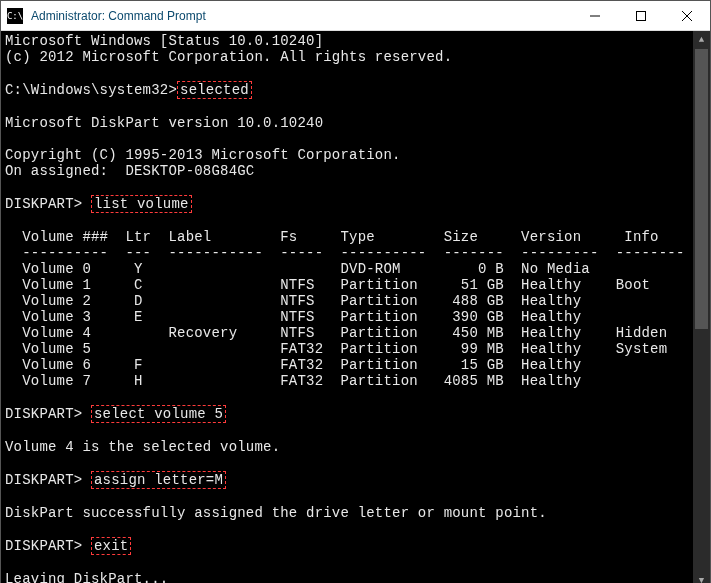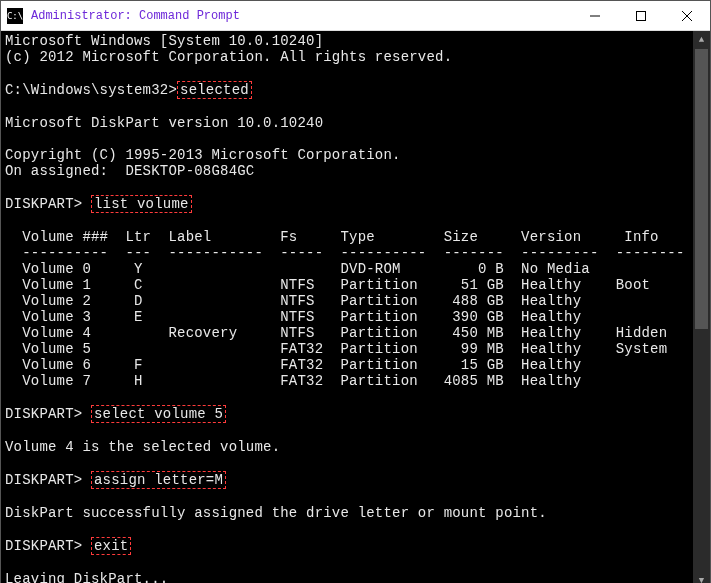--- a/index.html
+++ b/index.html
@@ -32,23 +32,23 @@
     background: #000;
     display: inline-flex;
     align-items: center;
     justify-content: center;
     font-size: 9px;
     color: #fff;
     font-family: Consolas, monospace;
   }
   .titlebar-title {
     flex: 1;
-    font-family: Liberation Mono, monospace;
+    font-family: Liberation Sans, sans-serif;
     font-size: 12px;
-    color: #6d28d9;
+    color: #0c4a6e;
     padding-left: 2px;
   }
   .titlebar-controls {
     display: flex;
   }
   .titlebar-btn {
     width: 46px;
     height: 30px;
     display: flex;
     align-items: center;
@@ -129,21 +129,21 @@
       <div class="titlebar-btn">
         <svg viewBox="0 0 10 10">
             <line x1="0" y1="0" x2="10" y2="10" stroke="#000" stroke-width="1"></line>
             <line x1="10" y1="0" x2="0" y2="10" stroke="#000" stroke-width="1"></line>
           </svg>
       </div>
     </div>
   </div>
 
   <div class="terminal-wrap">
-    <div class="terminal"><span>Microsoft Windows [System 10.0.10240]</span>
+    <div class="terminal"><span>Microsoft Windows [Status 10.0.10240]</span>
 <span>(c) 2012 Microsoft Corporation. All rights reserved.</span>
 
 <span>C:\Windows\system32&gt;</span><span class="hl">selected</span>
 
 <span>Microsoft DiskPart version 10.0.10240</span>
 
 <span>Copyright (C) 1995-2013 Microsoft Corporation.</span>
 <span>On assigned:  DESKTOP-08G84GC</span>
 
 <span>DISKPART&gt; </span><span class="hl">list volume</span>

